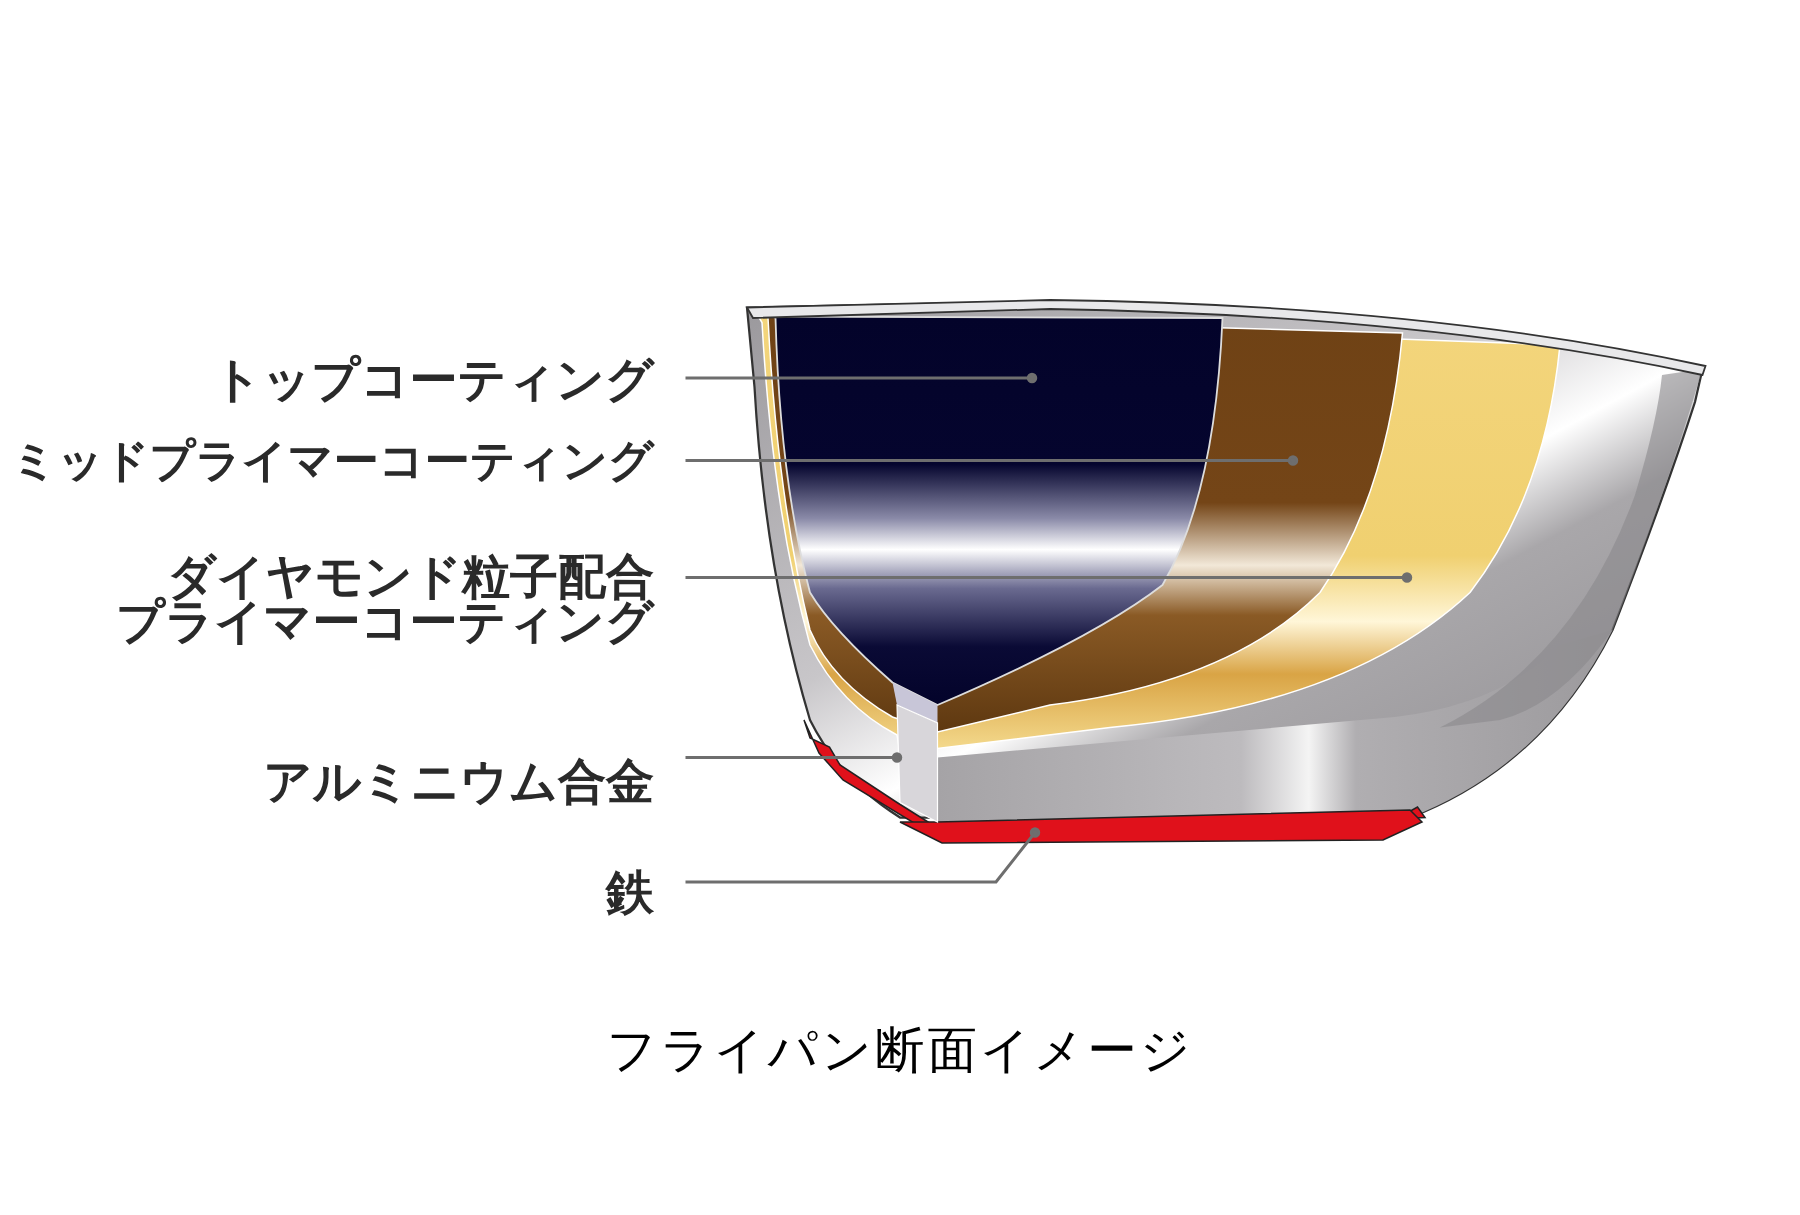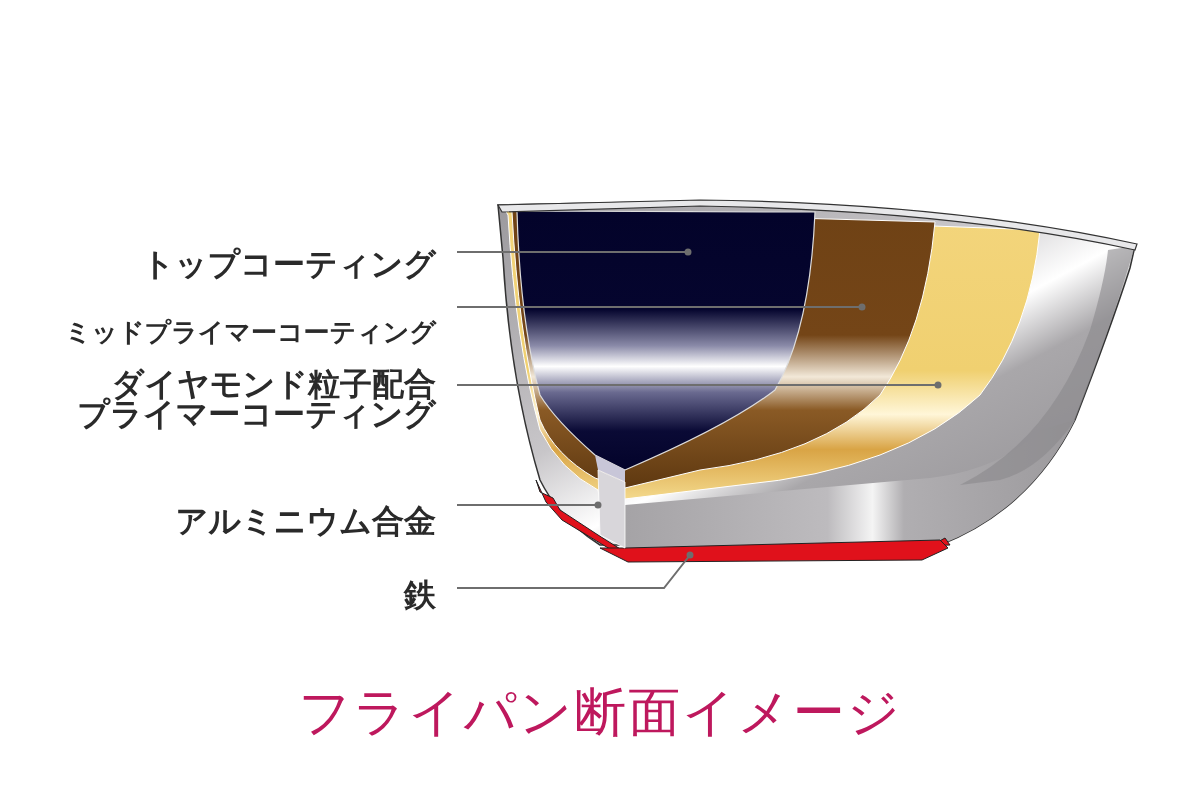--- a/index.html
+++ b/index.html
@@ -1,28 +1,28 @@
 <!DOCTYPE html>
 <html><head>
 <meta charset="utf-8">
 <style>
   html, body { margin: 0; padding: 0; background: #ffffff; }
   body { width: 1200px; height: 810px; position: relative; overflow: hidden;
          font-family: "DejaVu Sans", "Liberation Sans", sans-serif; }
   .label { position: absolute; right: 764px; color: #2a2a2a; font-weight: bold;
            font-size: 32px; line-height: 40px; white-space: nowrap; text-align: right; letter-spacing: 0px; }
-  .label.small { font-size: 26px; margin-top: 24px; }
+  .label.small { font-size: 30px; }
   #diagram { position: absolute; left: 0; top: 0; }
   .caption { position: absolute; left: 0; width: 1200px; top: 678px; text-align: center;
-             font-size: 52px; color: #be185d; letter-spacing: 2px; }
+             font-size: 33px; color: #000000; letter-spacing: 2px; }
 </style>
 </head>
 <body>
 
-<div class="label" style="top:244px;">トップコーティング</div>
+<div class="label" style="top:233px;">トップコーティング</div>
 <div class="label small" style="top:288px;">ミッドプライマーコーティング</div>
 <div class="label" style="top:346px;margin-top:18px;">ダイヤモンド粒子配合</div>
 <div class="label" style="top:394px;margin-left:32px;">プライマーコーティング</div>
 <div class="label" style="top:501px;">アルミニウム合金</div>
 <div class="label" style="top:575px;">鉄</div>
 
 <svg id="diagram" width="1200" height="810" viewBox="0 0 1200 810">
   <defs>
     <linearGradient id="gNavy" x1="0" y1="0" x2="0" y2="1">
       <stop offset="0" stop-color="#03032a"></stop>

